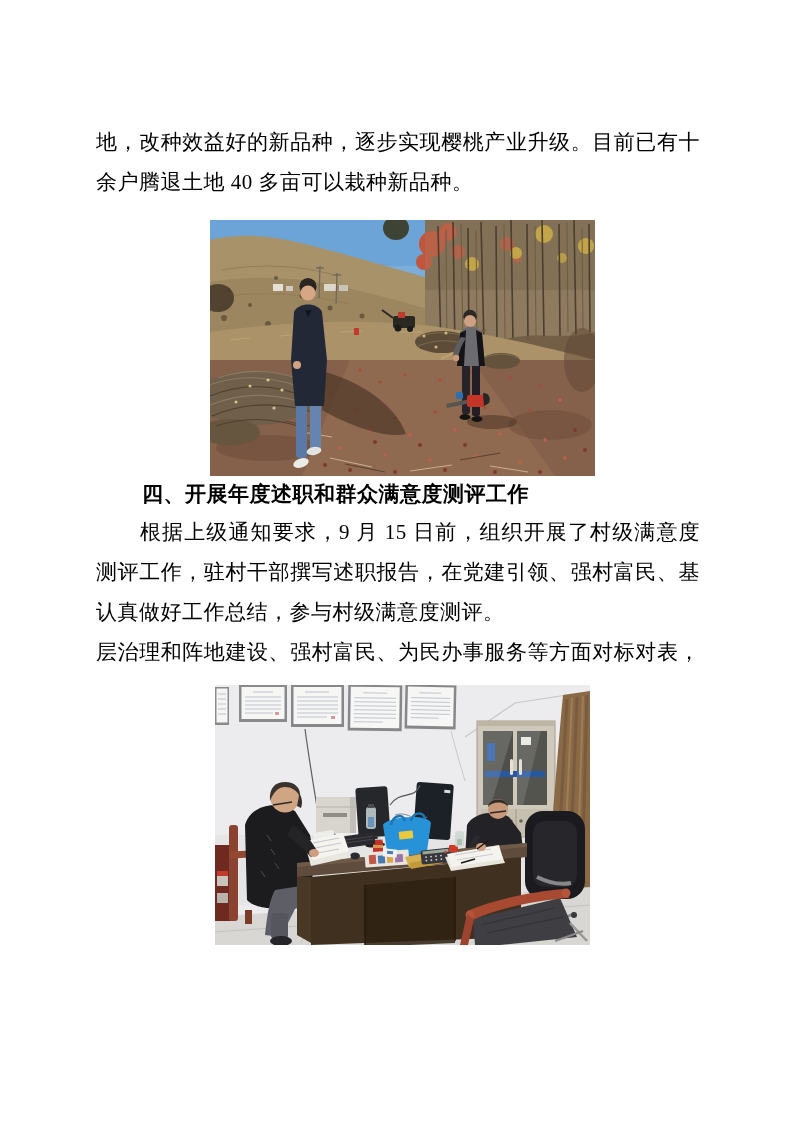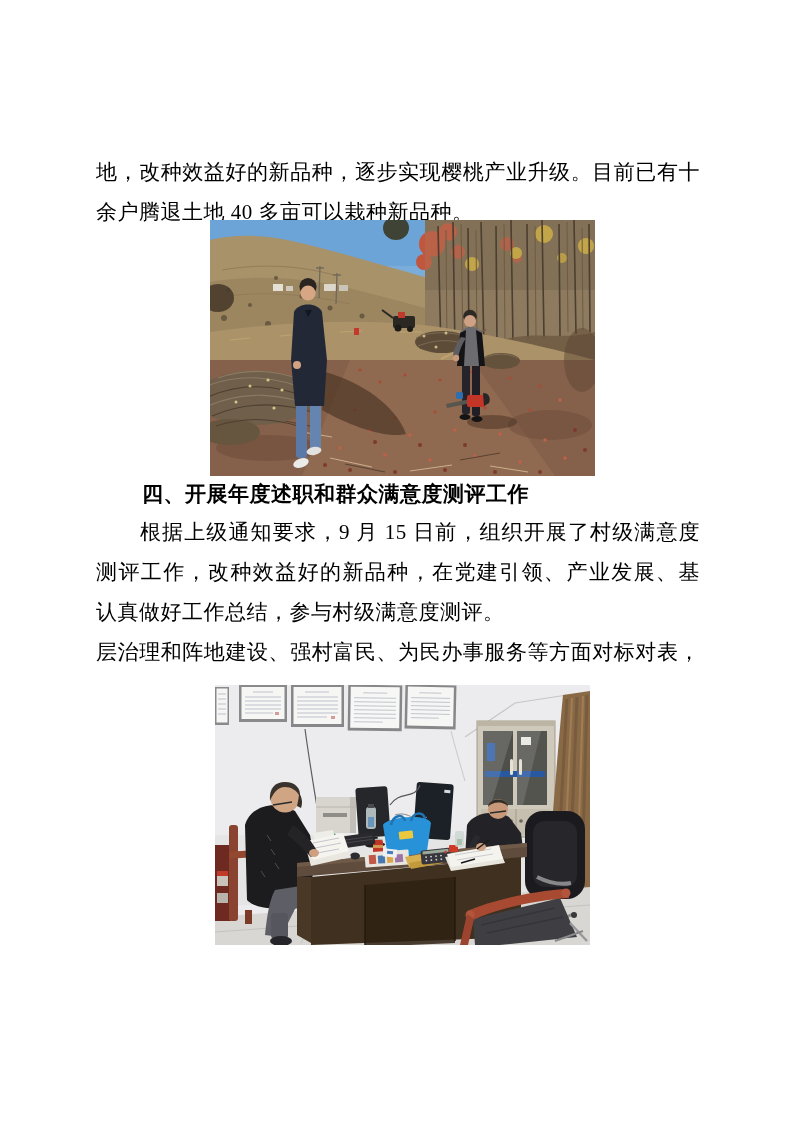--- a/index.html
+++ b/index.html
@@ -2,21 +2,21 @@
 <html><head>
 <meta charset="utf-8">
 <style>
   html,body { margin:0; padding:0; background:#9a9a9a; }
   .page {
     position:relative; width:794px; height:1123px; margin:0 auto;
     background:#ffffff; overflow:hidden;
     font-family:"Liberation Serif", serif; color:#000;
   }
   .para { position:absolute; left:96px; width:604px; font-size:21px; line-height:40px; letter-spacing:0.5px; }
-  .para1 { top:152px; }
+  .para1 { top:122px; }
   .para2 { top:512px; }
   .line { text-align:justify; text-align-last:justify; white-space:nowrap; }
   .line.last { text-align-last:left; }
   .line.indent { padding-left:44px; }
   .heading {
     position:absolute; left:96px; top:476px; width:604px; margin:0;
     font-family:Liberation Mono, monospace; font-weight:bold;
     font-size:21px; line-height:40px; padding-left:46px; letter-spacing:0.5px;
   }
   .photo { position:absolute; overflow:hidden; background:#b0a890; }
@@ -259,21 +259,21 @@
       <rect x="257" y="175" width="18" height="12" rx="2" fill="#c23527"></rect>
       <path d="M273,173 C279,173 281,178 279,183 L274,186 Z" fill="#262626"></path>
     </g>
   </svg>
   </div>
 
   <h2 class="heading">四、开展年度述职和群众满意度测评工作</h2>
 
   <div class="para para2">
     <div class="line indent">根据上级通知要求，9 月 15 日前，组织开展了村级满意度</div>
-    <div class="line">测评工作，改种效益好的新品种，在党建引领、产业发展、基</div>
+    <div class="line">测评工作，驻村干部撰写述职报告，在党建引领、强村富民、基</div>
     <div class="line last">认真做好工作总结，参与村级满意度测评。</div>
     <div class="line">层治理和阵地建设、强村富民、为民办事服务等方面对标对表，</div>
   </div>
 
   <div class="photo photo2">
   <svg viewBox="0 0 375 260" width="375" height="260" xmlns="http://www.w3.org/2000/svg">
     <rect width="375" height="260" fill="#ececee"></rect>
     <rect y="150" width="375" height="70" fill="#e4e3e1" opacity="0.7"></rect>
     <g>
       <g>

